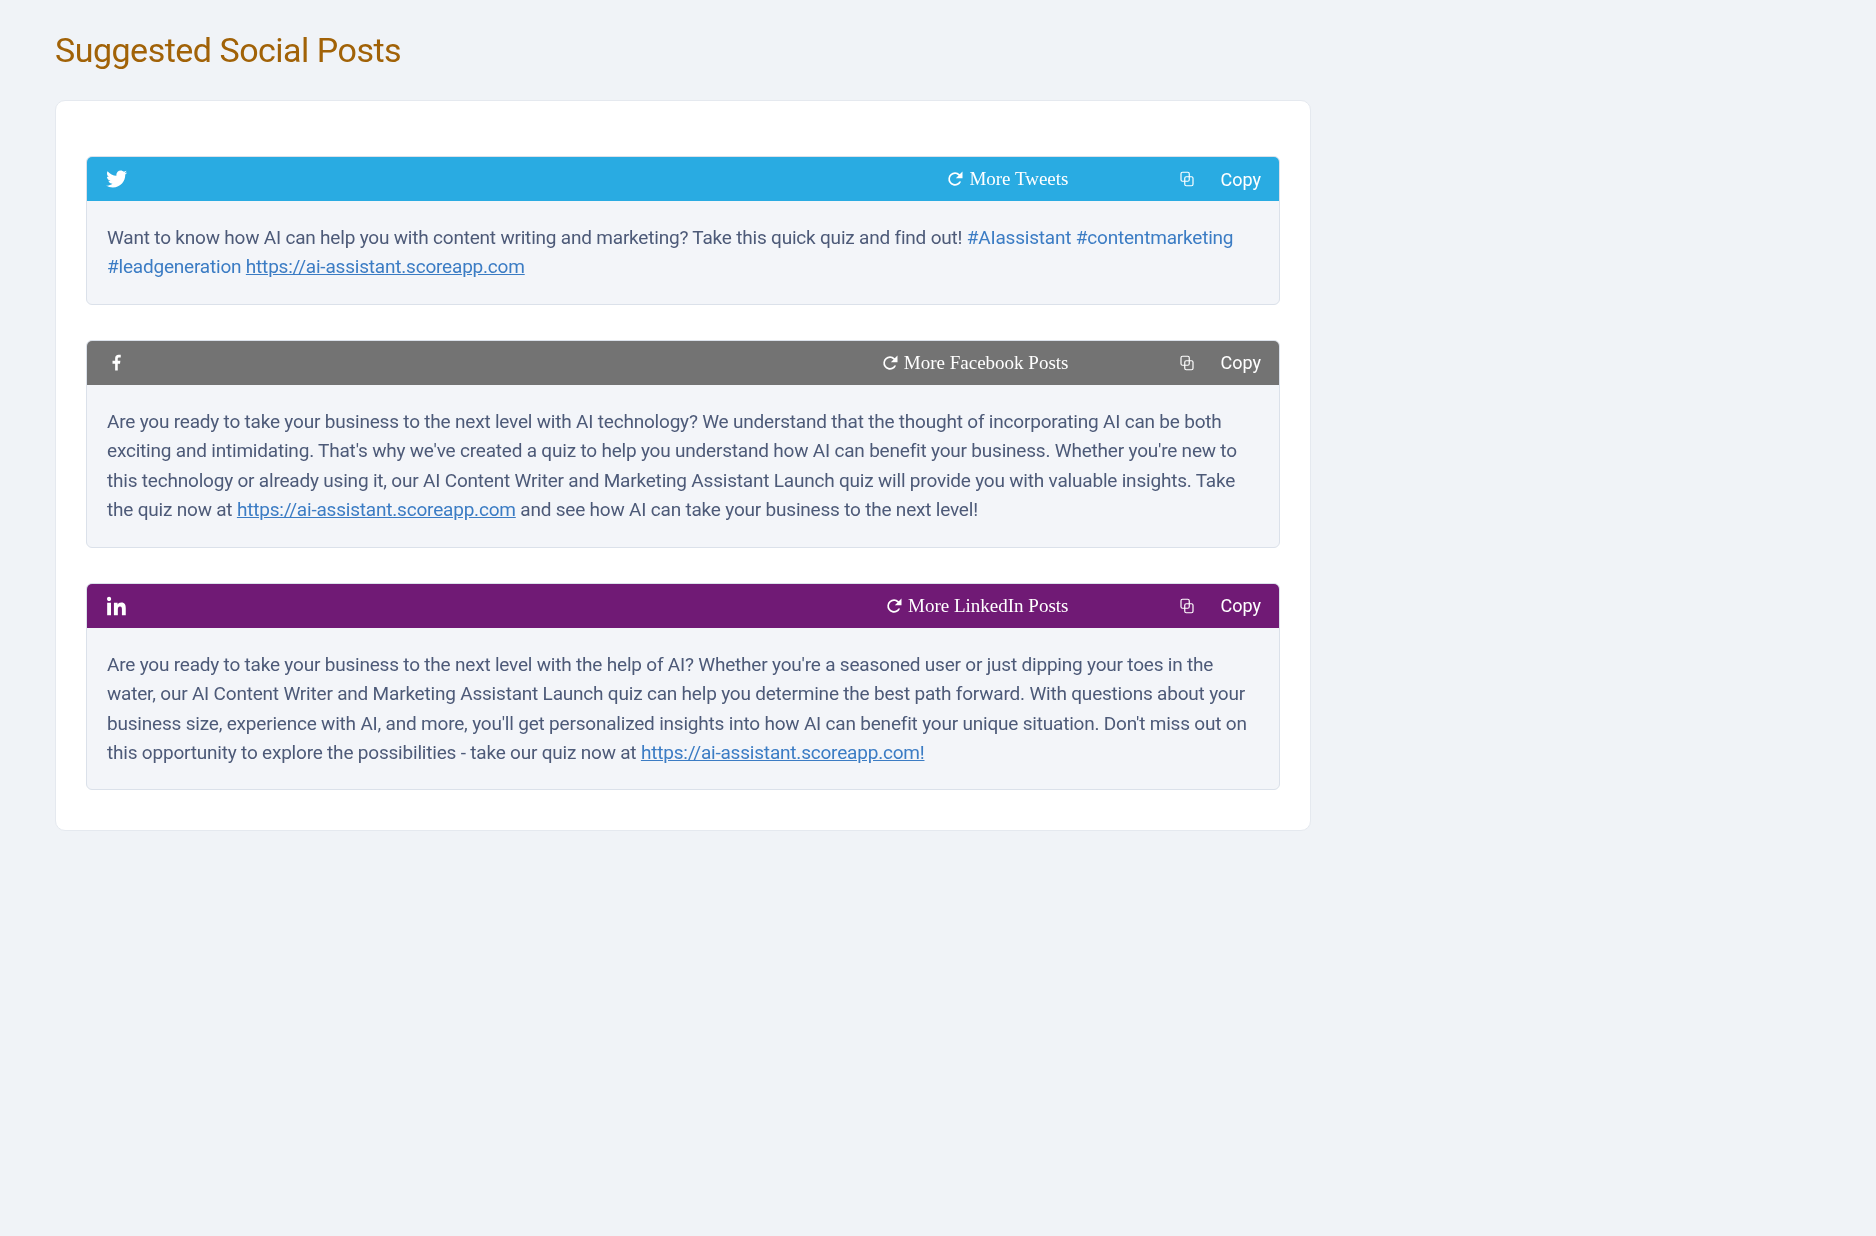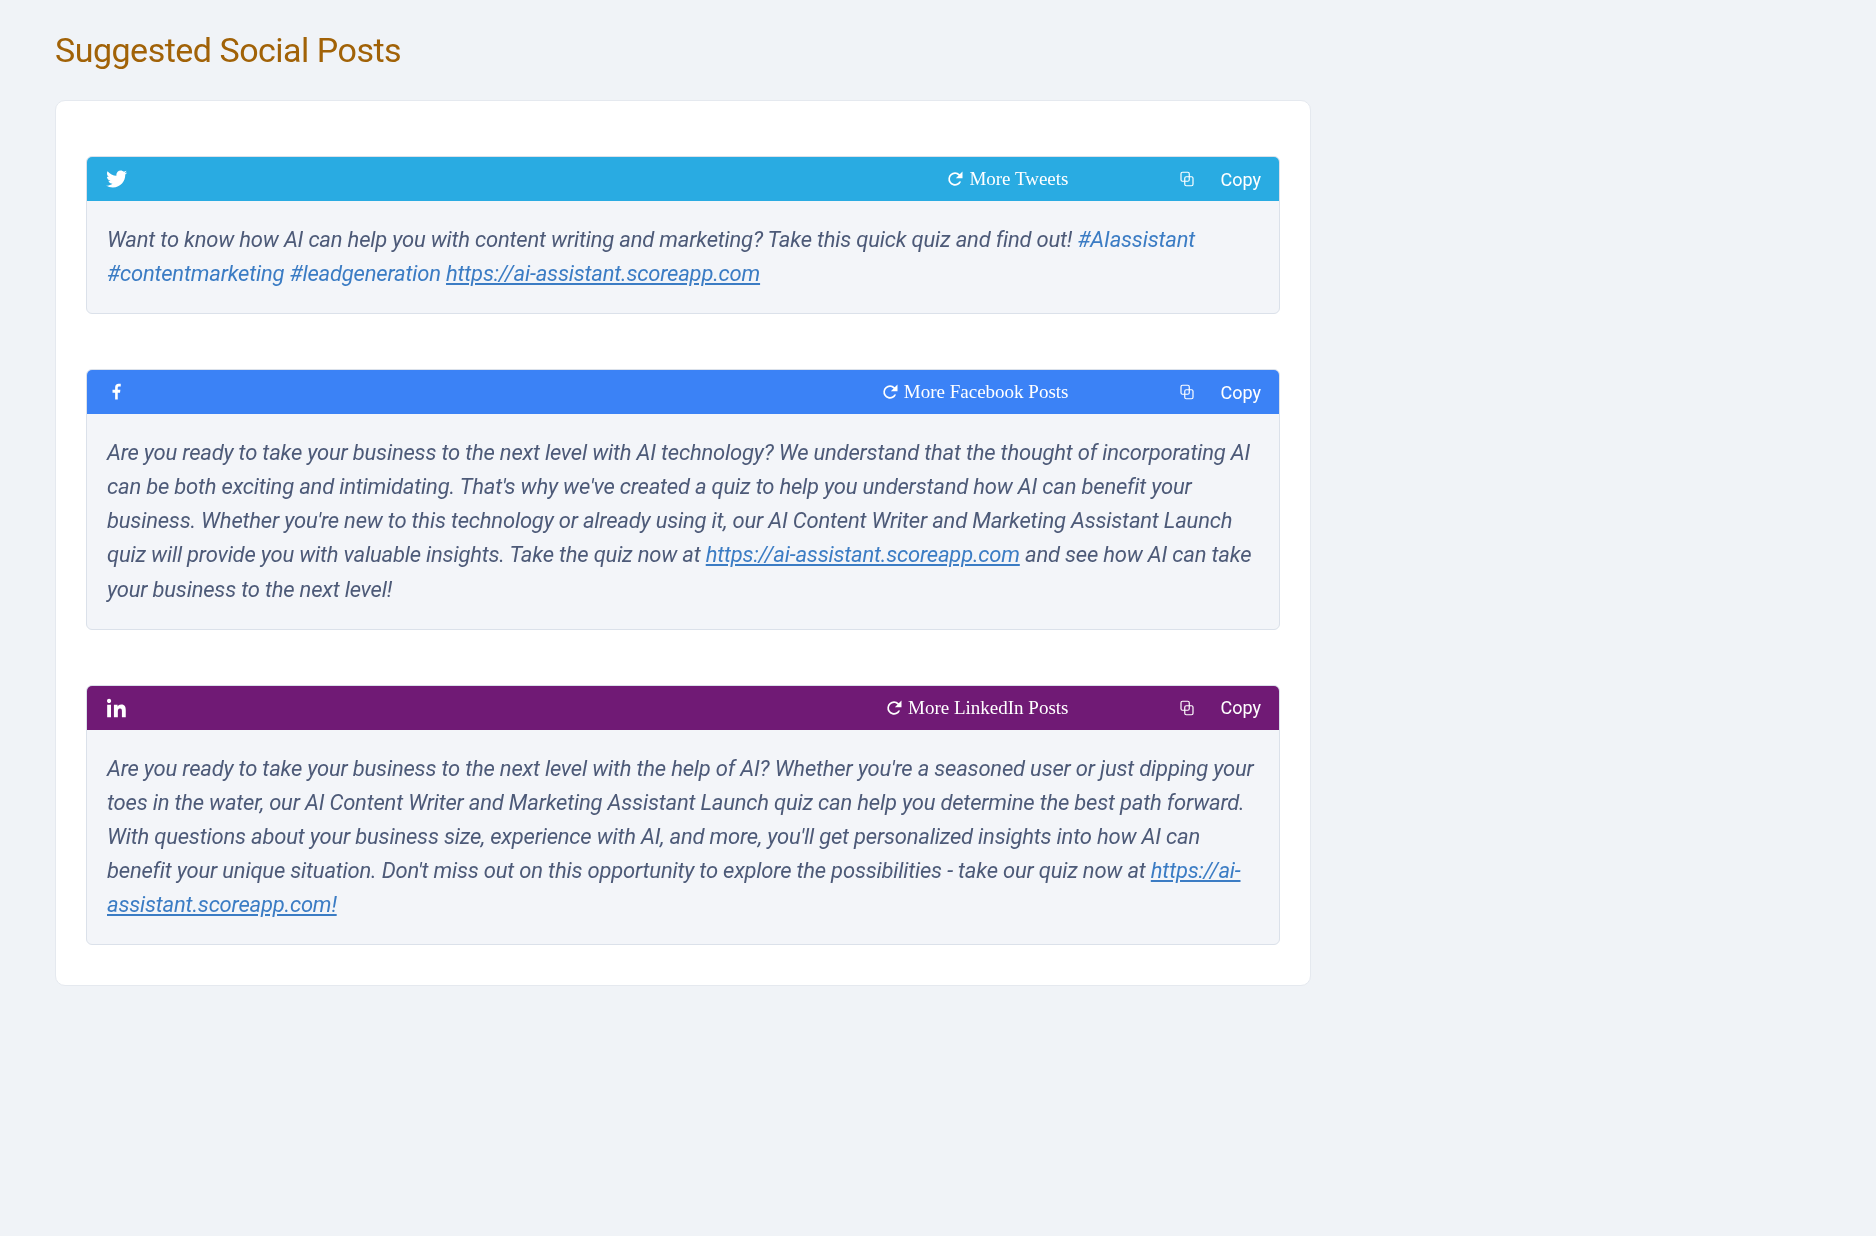--- a/index.html
+++ b/index.html
@@ -19,32 +19,32 @@
   .card {
     background: #fff;
     border: 1px solid #e5e9ef;
     border-radius: 10px;
     padding: 55px 30px 40px 30px;
   }
   .post {
     border: 1px solid #dbe1ea;
     border-radius: 6px;
     overflow: hidden;
-    margin-bottom: 55px;
+    margin-bottom: 35px;
     background: #f3f5f9;
   }
   .post:last-child { margin-bottom: 0; }
   .post-header {
     display: flex;
     align-items: center;
     padding: 10px 18px;
     color: #fff;
   }
   .hdr-twitter { background: #29abe2; }
-  .hdr-facebook { background: #3b82f6; }
+  .hdr-facebook { background: #737373; }
   .hdr-linkedin { background: #701a75; }
   .platform-icon {
     width: 24px;
     height: 24px;
     display: inline-flex;
     align-items: center;
     justify-content: center;
   }
   .platform-icon svg { fill: #fff; }
   .spacer { flex: 1 1 auto; }
@@ -69,24 +69,23 @@
     gap: 24px;
     color: #fff;
     font-size: 18px;
     cursor: pointer;
   }
   .copy-icon { width: 18px; height: 18px; display:inline-flex; }
   .copy-icon svg { stroke: #fff; fill: none; stroke-width: 1.6; }
   .post-body {
     padding: 22px 20px;
     color: #4d5a78;
-    font-size: 22px;
+    font-size: 19px;
     line-height: 1.55;
     letter-spacing: -0.2px;
-    font-style: italic;
   }
   .hashtag { color: #3b7cc4; }
   .link { color: #3b7cc4; text-decoration: underline; }
 </style>
 </head>
 <body>
 
 <h1 class="page-title">Suggested Social Posts</h1>
 
 <div class="card">

